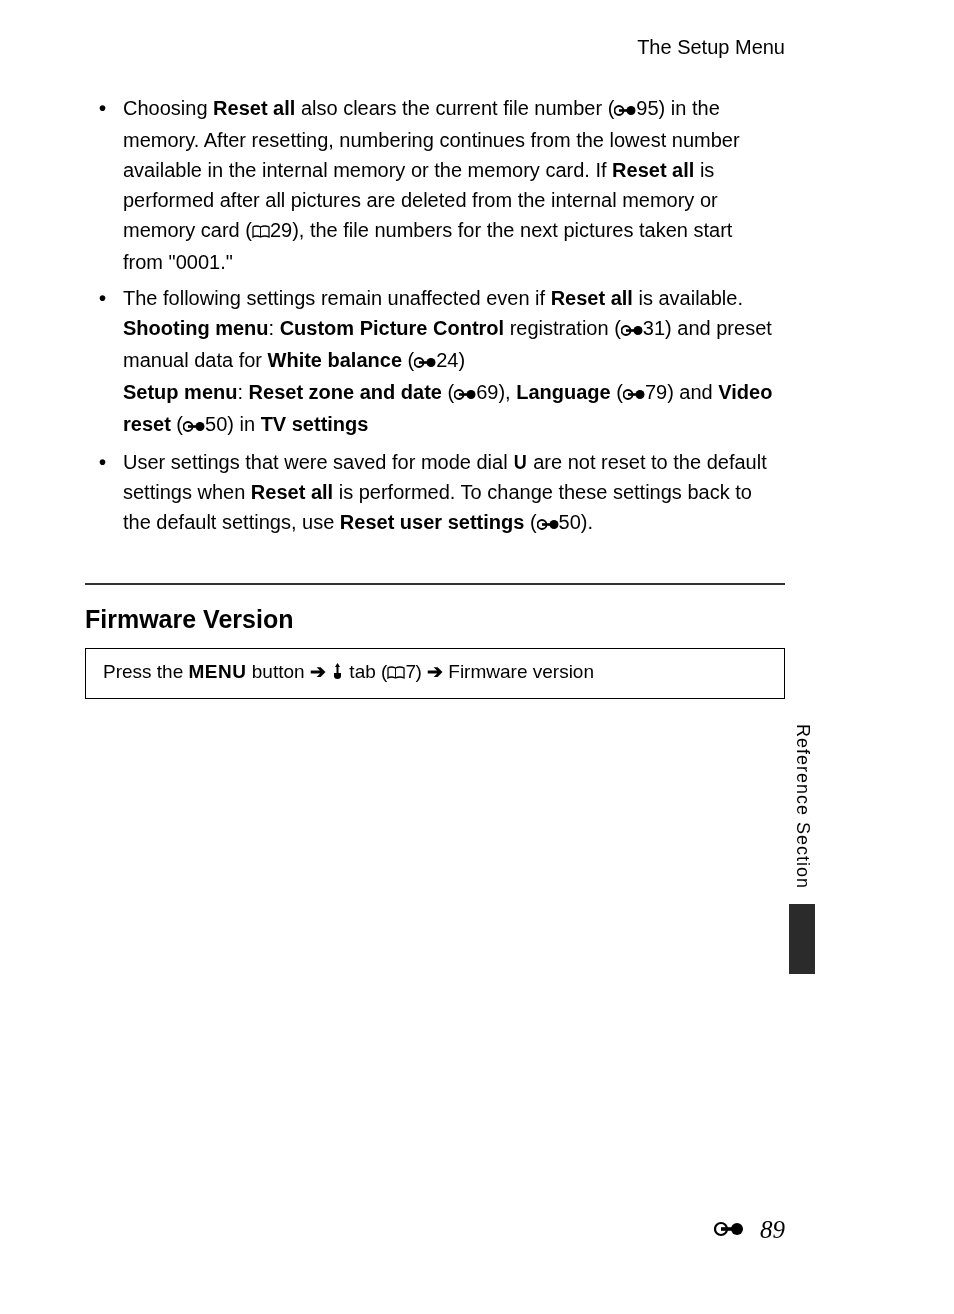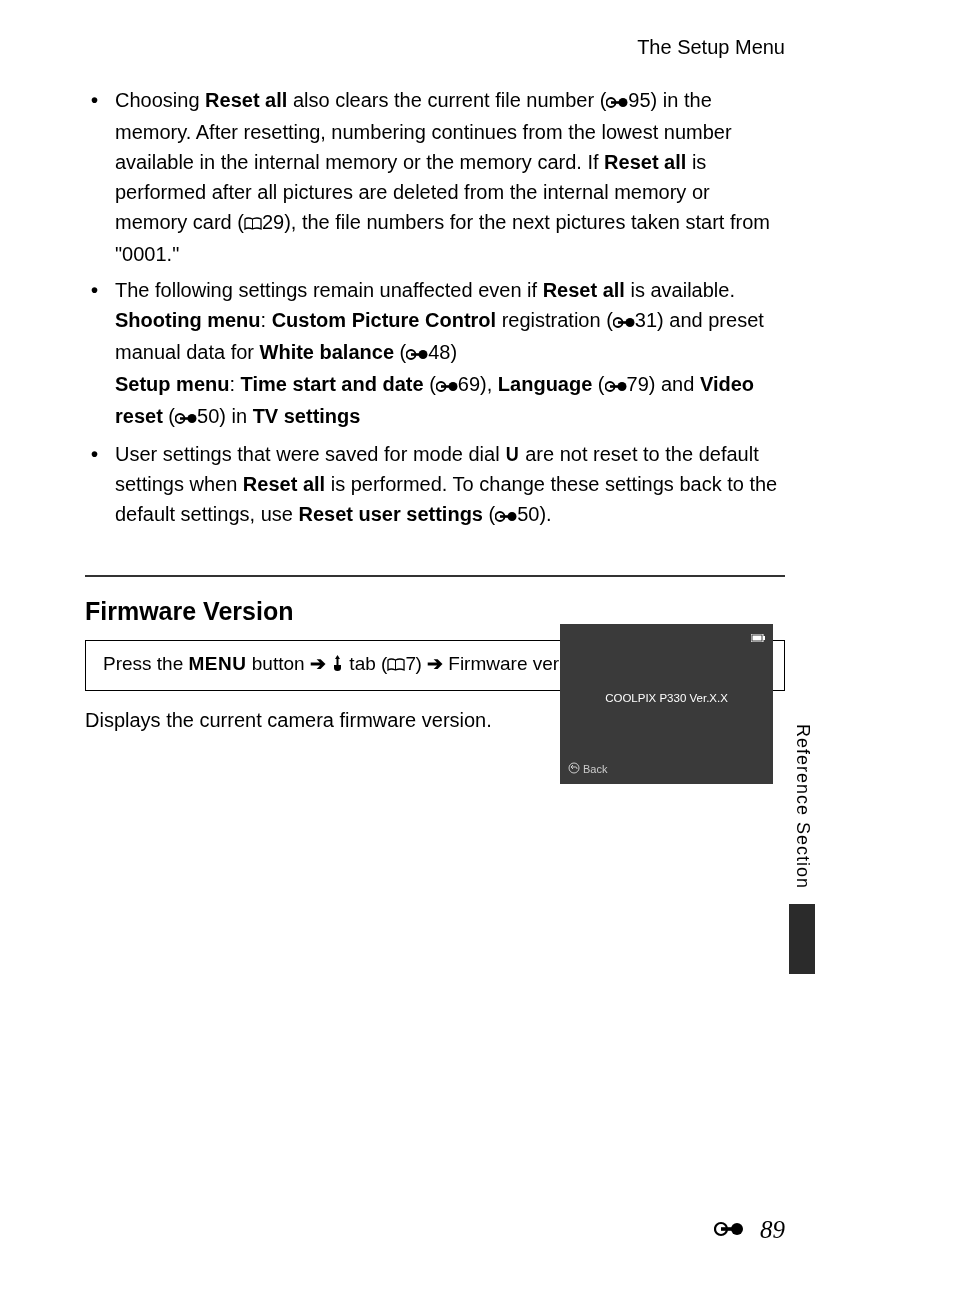--- a/index.html
+++ b/index.html
@@ -1,19 +1,19 @@
 <!DOCTYPE html>
 <html><head>
   <meta charset="utf-8">
   <style>
     body{margin:0;font-family:Arial,Helvetica,sans-serif;color:#000;background:#fff}
     .page{width:885px;height:1314px;position:relative;box-sizing:border-box}
     .header-title{position:absolute;top:36px;right:100px;font-size:20px}
     .content{position:absolute;top:85px;left:85px;right:100px}
-    ul.bullets{list-style:none;padding:0;margin:0}
+    ul.bullets{list-style:none;padding:0;margin:8px}
     ul.bullets>li{position:relative;padding-left:30px;font-size:20px;line-height:1.5;margin-bottom:6px}
     ul.bullets>li::before{content:"•";position:absolute;left:6px;top:0;font-size:20px;font-weight:bold}
     .b{font-weight:bold}
     .refnum{letter-spacing:-0.5px}
     .modedial{font-weight:bold;font-family:Arial,Helvetica,sans-serif;display:inline-block;transform:scaleX(0.9)}
     .menu-label{font-family:Arial,Helvetica,sans-serif;font-weight:bold;letter-spacing:.5px}
     .icon-reel{display:inline-block;vertical-align:-2px}
     .icon-book{display:inline-block;vertical-align:-2px}
     .icon-wrench{display:inline-block;vertical-align:-1px}
     .arrow{display:inline-block;font-weight:bold}
@@ -49,21 +49,21 @@
               <line x1="8.5" y1="2" x2="8.5" y2="12" stroke="#000" stroke-width="1"></line>
             </svg></span><span>29), the file numbers for the next pictures taken start from "0001."</span></li>
         <li><span>The following settings remain unaffected even if </span><span class="b">Reset all</span><span> is available.</span><br><span class="b">Shooting menu</span><span>: </span><span class="b">Custom Picture Control</span><span> registration (</span><span class="icon-reel"><svg width="22" height="13" viewBox="0 0 22 13">
               <circle cx="5" cy="6.5" r="4.5" fill="none" stroke="#000" stroke-width="1.8"></circle>
               <circle cx="17" cy="6.5" r="4.5" fill="#000"></circle>
               <rect x="5" y="5.2" width="12" height="2.6" fill="#000"></rect>
             </svg></span><span>31) and preset manual data for </span><span class="b">White balance</span><span> (</span><span class="icon-reel"><svg width="22" height="13" viewBox="0 0 22 13">
               <circle cx="5" cy="6.5" r="4.5" fill="none" stroke="#000" stroke-width="1.8"></circle>
               <circle cx="17" cy="6.5" r="4.5" fill="#000"></circle>
               <rect x="5" y="5.2" width="12" height="2.6" fill="#000"></rect>
-            </svg></span><span>48)</span><br><span class="b">Setup menu</span><span>: </span><span class="b">Time start and date</span><span> (</span><span class="icon-reel"><svg width="22" height="13" viewBox="0 0 22 13">
+            </svg></span><span>24)</span><br><span class="b">Setup menu</span><span>: </span><span class="b">Reset zone and date</span><span> (</span><span class="icon-reel"><svg width="22" height="13" viewBox="0 0 22 13">
               <circle cx="5" cy="6.5" r="4.5" fill="none" stroke="#000" stroke-width="1.8"></circle>
               <circle cx="17" cy="6.5" r="4.5" fill="#000"></circle>
               <rect x="5" y="5.2" width="12" height="2.6" fill="#000"></rect>
             </svg></span><span>69), </span><span class="b">Language</span><span> (</span><span class="icon-reel"><svg width="22" height="13" viewBox="0 0 22 13">
               <circle cx="5" cy="6.5" r="4.5" fill="none" stroke="#000" stroke-width="1.8"></circle>
               <circle cx="17" cy="6.5" r="4.5" fill="#000"></circle>
               <rect x="5" y="5.2" width="12" height="2.6" fill="#000"></rect>
             </svg></span><span>79) and </span><span class="b">Video reset</span><span> (</span><span class="icon-reel"><svg width="22" height="13" viewBox="0 0 22 13">
               <circle cx="5" cy="6.5" r="4.5" fill="none" stroke="#000" stroke-width="1.8"></circle>
               <circle cx="17" cy="6.5" r="4.5" fill="#000"></circle>
@@ -83,38 +83,22 @@
     <div class="nav-box">
       <span>Press the </span><span class="menu-label">MENU</span><span> button </span><span class="arrow">➔</span>
       <span class="icon-wrench"><svg width="13" height="16" viewBox="0 0 13 16">
             <path d="M6.5 0 L4 4 L9 4 Z M5.5 4 H7.5 V10 H5.5 Z M3 10 H10 V13 Q10 16 6.5 16 Q3 16 3 13 Z" fill="#000"></path>
           </svg></span><span> tab (</span><span class="icon-book"><svg width="18" height="14" viewBox="0 0 18 14">
             <path d="M1 2 Q4 0 8.5 2 Q13 0 17 2 V12 Q13 10 8.5 12 Q4 10 1 12 Z" fill="none" stroke="#000" stroke-width="1.3"></path>
             <line x1="8.5" y1="2" x2="8.5" y2="12" stroke="#000" stroke-width="1"></line>
           </svg></span><span class="refnum">7</span><span>) </span><span class="arrow">➔</span><span> Firmware version</span>
     </div>
 
-    <div class="desc-text">Displays the current camera firmware version.</div>
   </div>
 
-  <div class="lcd">
-    <span class="lcd-batt"><svg width="14" height="8" viewBox="0 0 14 8">
-          <rect x="0" y="0" width="12" height="8" fill="none" stroke="#fff" stroke-width="1"></rect>
-          <rect x="1.5" y="1.5" width="9" height="5" fill="#fff"></rect>
-          <rect x="12" y="2" width="2" height="4" fill="#fff"></rect>
-        </svg></span>
-    <div class="lcd-center">COOLPIX P330 Ver.X.X</div>
-    <div class="lcd-footer">
-      <span><svg width="12" height="12" viewBox="0 0 12 12">
-            <circle cx="6" cy="6" r="5" fill="none" stroke="#ccc" stroke-width="1"></circle>
-            <path d="M5 3 L3 5 L5 7 M3 5 H8 Q9 5 9 7" fill="none" stroke="#ccc" stroke-width="1"></path>
-          </svg></span>
-      <span>Back</span>
-    </div>
-  </div>
 
   <div class="side-label">Reference Section</div>
   <div class="side-tab dark"></div>
 
   <div class="page-number">
     <span><svg width="30" height="18" viewBox="0 0 30 18">
           <circle cx="7" cy="9" r="6" fill="none" stroke="#000" stroke-width="2.2"></circle>
           <circle cx="23" cy="9" r="6" fill="#000"></circle>
           <rect x="7" y="7.2" width="16" height="3.6" fill="#000"></rect>
         </svg></span>

